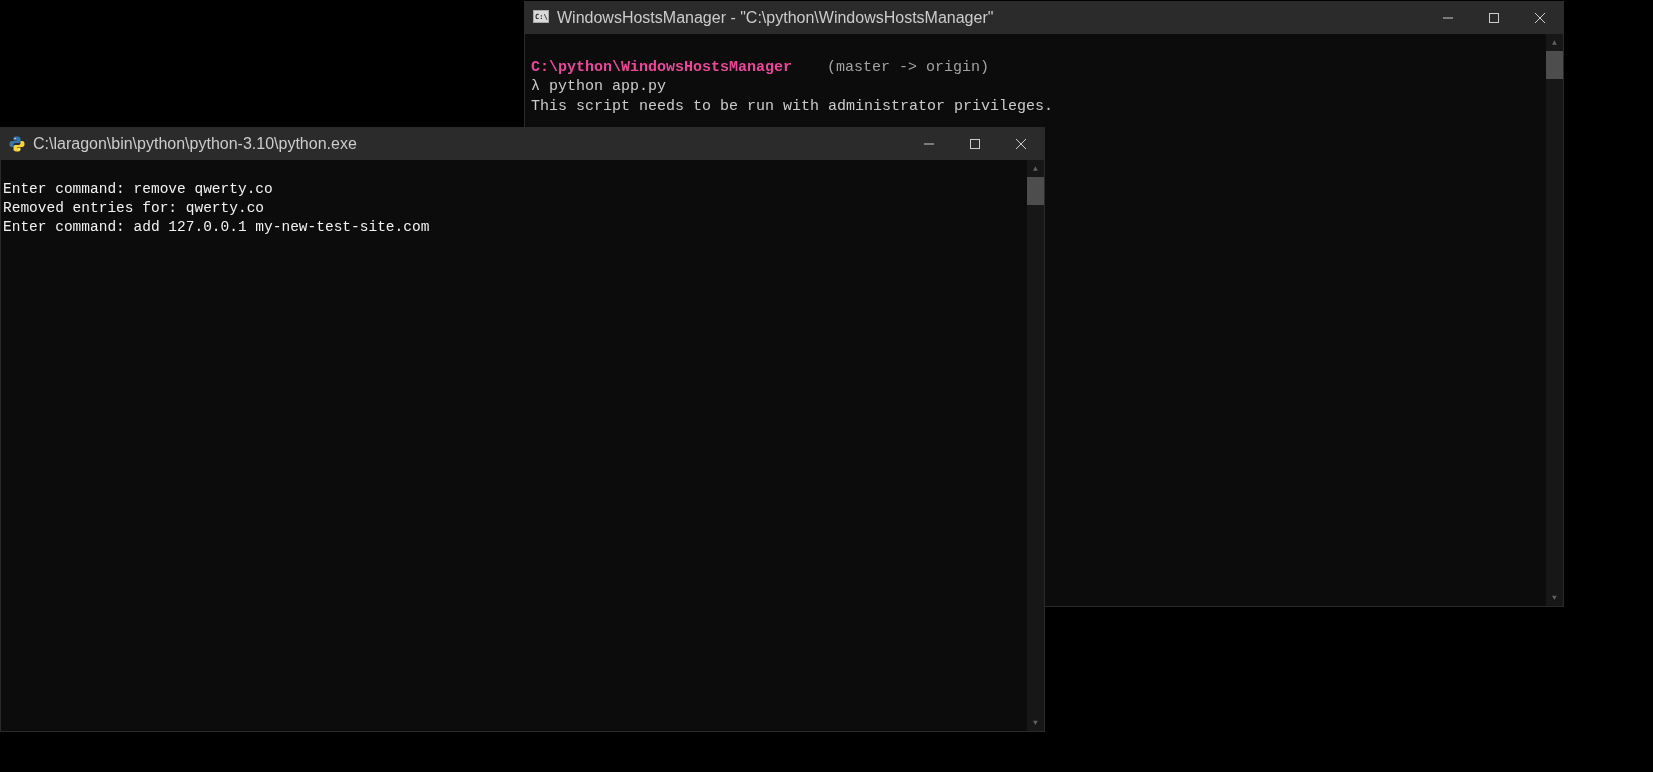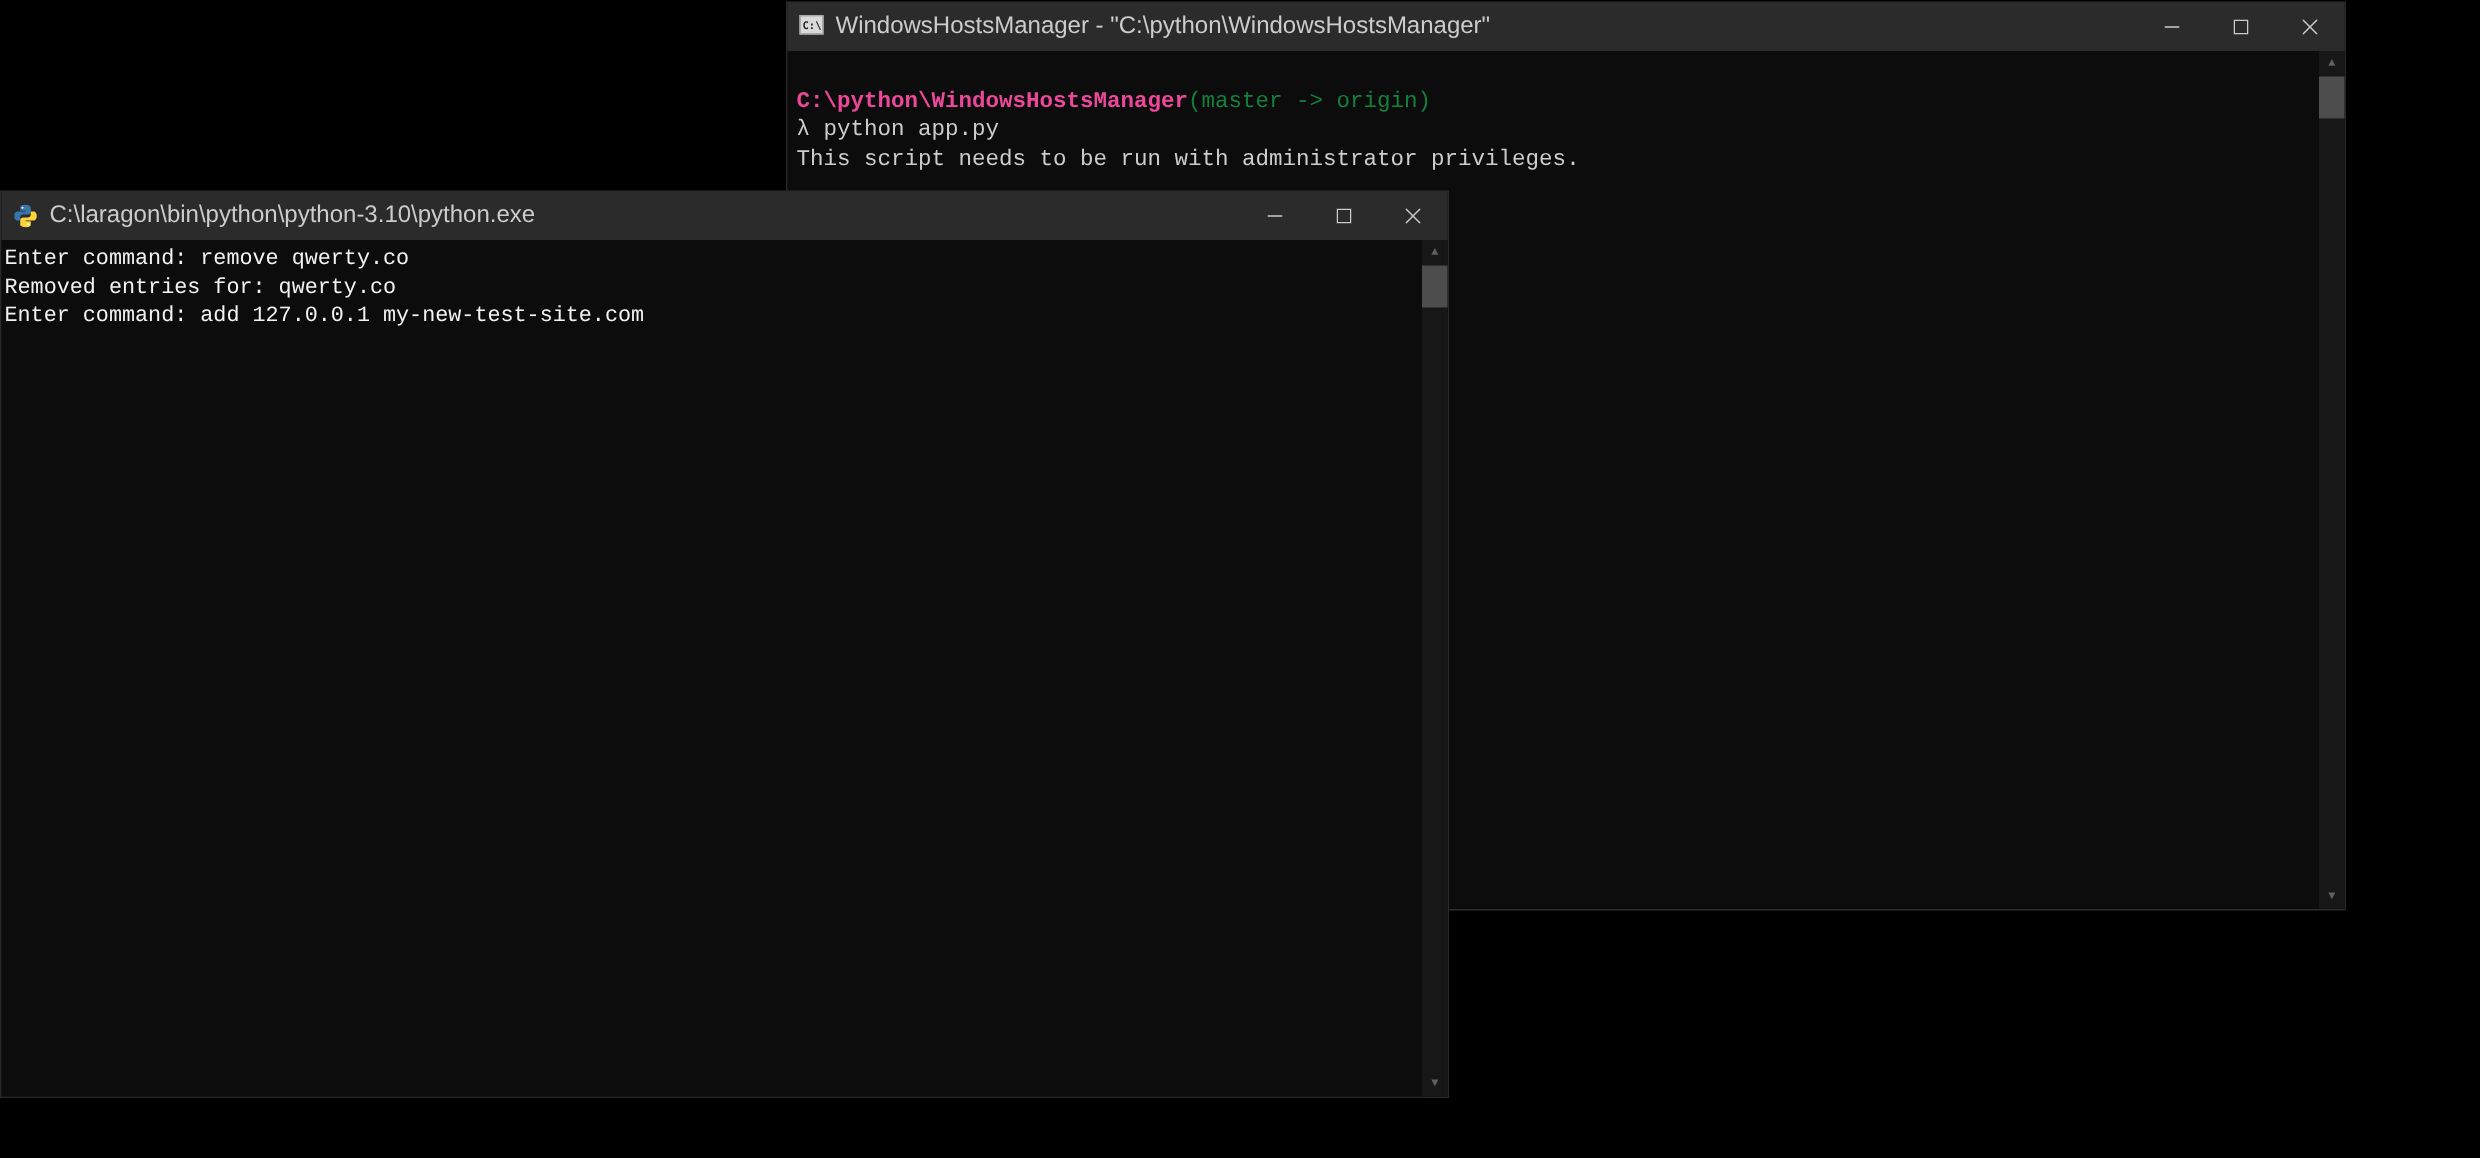--- a/index.html
+++ b/index.html
@@ -96,31 +96,31 @@
     }
     .window-back {
       left: 524px;
       top: 1px;
       width: 1040px;
       height: 606px;
     }
     .window-front {
       left: 0px;
       top: 127px;
-      width: 966px;
+      width: 1045px;
       height: 605px;
     }
     .line {
       display: block;
     }
     .c-green { color: #ec4899; font-weight: bold; }
-    .c-yellow { color: #15803d; }
+    .c-yellow { color: #a3a3a3; margin-left: 35px; }
     .c-pale { color: #cccccc; }
     .front-body {
-      padding: 4px 2px;
+      padding: 20px 2px;
       font-size: 14.5px;
       color: #f2f2f2;
     }
     .cmd-icon-box {
       background: #dadada;
       width: 16px;
       height: 13px;
       border: 1px solid #aaa;
       display: flex;
       align-items: center;

